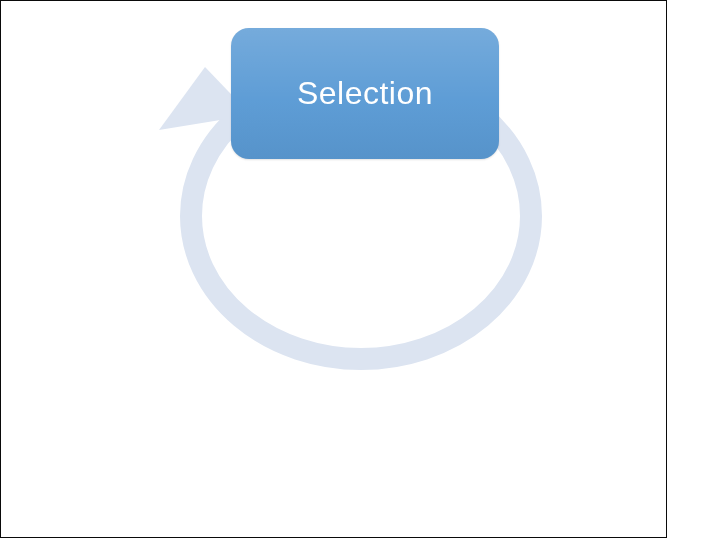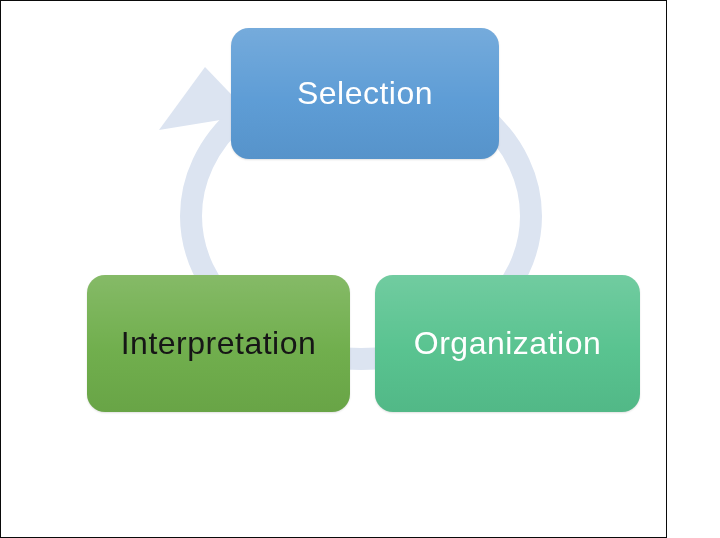--- a/index.html
+++ b/index.html
@@ -70,22 +70,16 @@
 
   <svg class="cycle-svg" viewBox="0 0 720 538" aria-hidden="true">
     <ellipse cx="360" cy="215" rx="170" ry="143" fill="none" stroke-width="22" stroke="#dce4f1"></ellipse>
     <polygon points="204,66 158,129 250,114" fill="#dce4f1"></polygon>
   </svg>
 
   <div class="node node-selection" style="background-color: rgb(91, 155, 213); color: rgb(255, 255, 255);">
     <span>Selection</span>
   </div>
 
-  <div class="node node-interpretation" style="background-color: rgb(110, 173, 74); color: rgb(22, 22, 22);">
-    <span>Interpretation</span>
-  </div>
 
-  <div class="node node-organization" style="background-color: rgb(86, 194, 142); color: rgb(255, 255, 255);">
-    <span>Organization</span>
-  </div>
 
 
 </div>
 
 </body></html>

